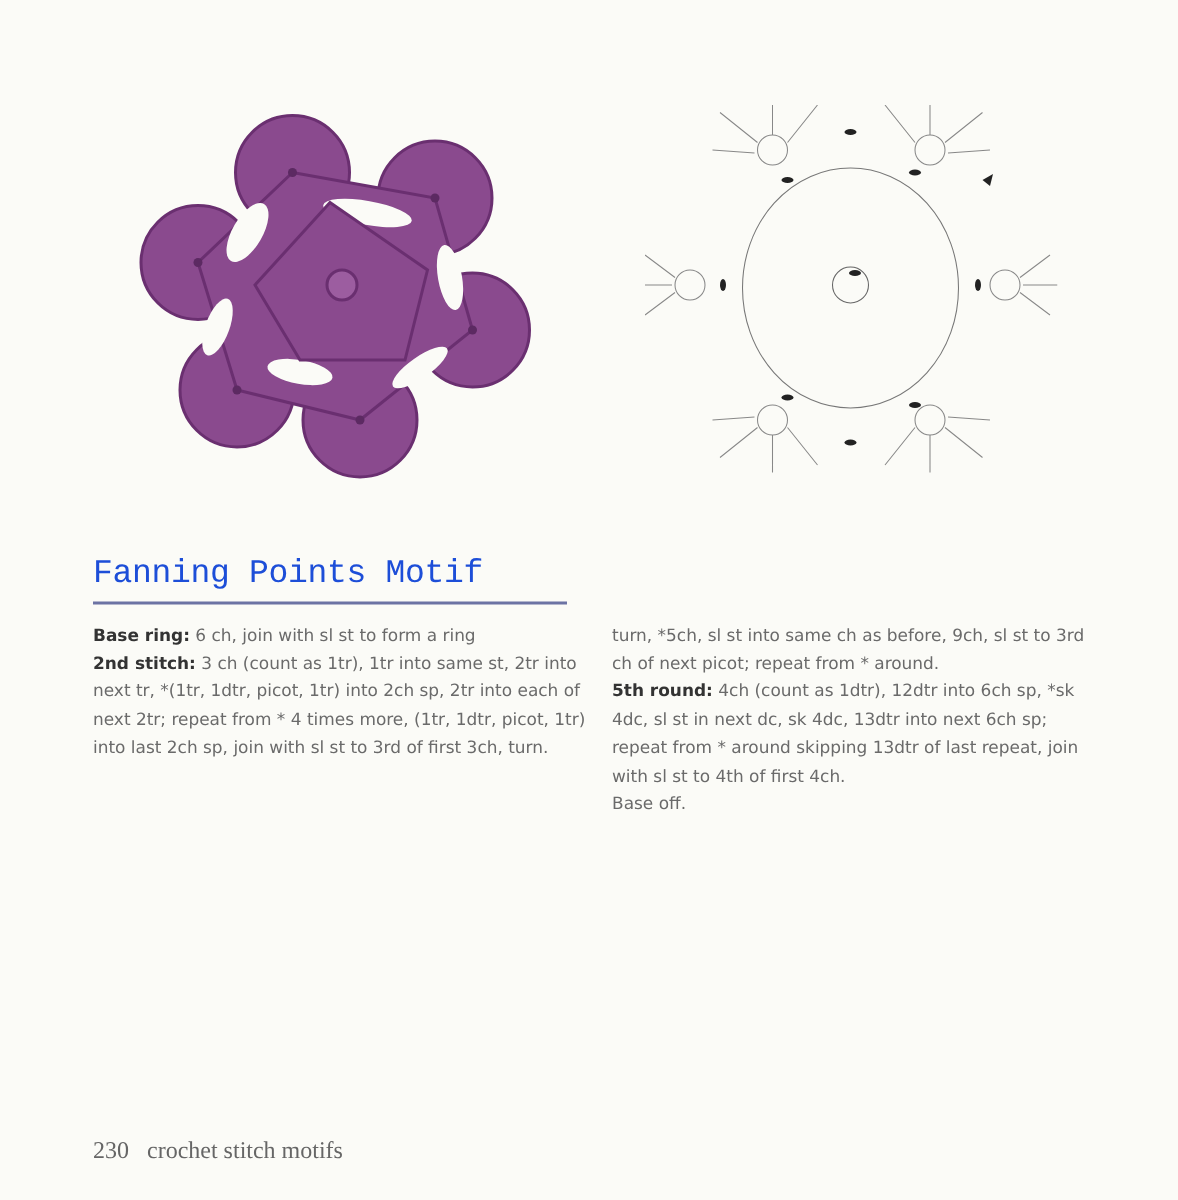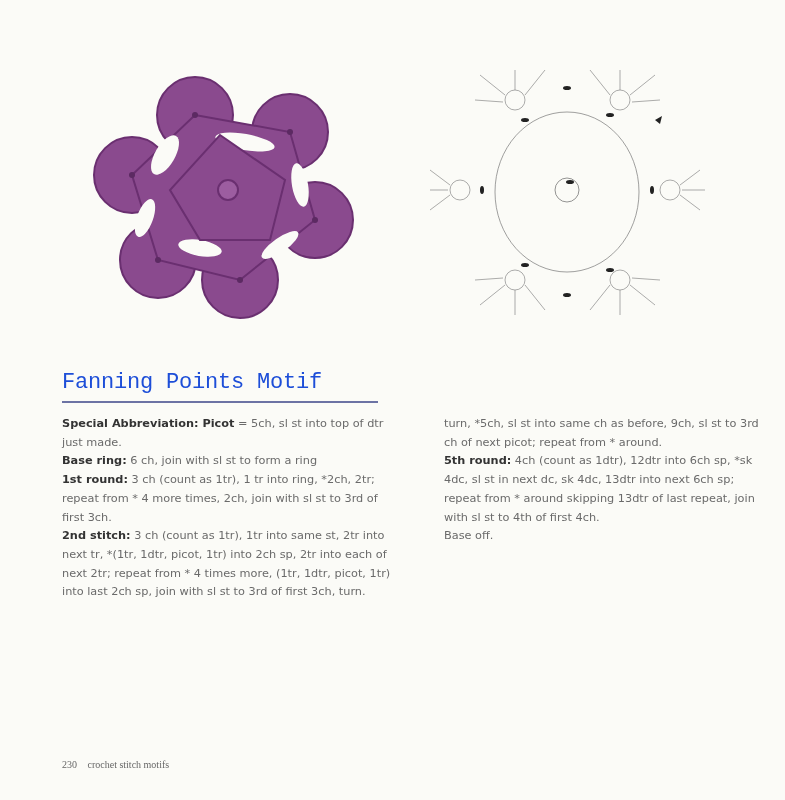--- a/index.html
+++ b/index.html
@@ -12,24 +12,24 @@
   .diagram { position:absolute; left:430px; top:70px; width:275px; height:250px; }
   .title {
     position:absolute; left:62px; top:370px;
     font-size:22px; color:#1d4ed8; font-weight:normal; letter-spacing:-0.2px;
     font-family:Liberation Mono, monospace;
   }
   .rule { position:absolute; left:62px; top:401px; width:316px; height:2px; background:#6c73a4; }
   .col { position:absolute; top:415px; width:330px; font-size:11.3px; line-height:18.7px; color:#6a6a6a;
          font-family:"DejaVu Sans", sans-serif; }
   .col.left { left:62px; }
-  .col.right { left:408px;margin-left:36px; }
+  .col.right { left:408px; }
   .col p { margin:0; }
   .col b { color:#333; font-weight:bold; }
-  .footer { position:absolute; left:62px; top:759px; font-family:"Liberation Serif", serif; font-size:10px; color:#666; }
+  .footer { position:absolute; left:62px; top:759px; font-family:"Liberation Serif", serif; font-size:16px; color:#666; }
   .footer .num { margin-right:8px; }
   .watermark { position:absolute; right:8px; top:808px; font-size:11px; color:#ffffff;
                text-shadow:0 0 1px #999, 0 0 1px #999; font-family:Liberation Serif, serif; }
 </style>
 </head>
 <body>
 
 <div class="photo">
   <svg width="270" height="260" viewBox="0 0 270 260">
     <g fill="#8a4a8e" stroke="#6a2f70" stroke-width="2">
@@ -106,23 +106,21 @@
       <ellipse cx="140" cy="112" rx="4" ry="2"></ellipse>
       <polygon points="225,50 232,46 230,54"></polygon>
     </g>
   </svg>
 </div>
 
 <div class="title">Fanning Points Motif</div>
 <div class="rule"></div>
 
 <div class="col left">
-  <p><b>Special Abbreviation: Picot</b><span> = 5ch, sl st into top of dtr just made.</span></p>
   <p><b>Base ring:</b><span> 6 ch, join with sl st to form a ring</span></p>
-  <p><b>1st round:</b><span> 3 ch (count as 1tr), 1 tr into ring, *2ch, 2tr; repeat from * 4 more times, 2ch, join with sl st to 3rd of first 3ch.</span></p>
   <p><b>2nd stitch:</b><span> 3 ch (count as 1tr), 1tr into same st, 2tr into next tr, *(1tr, 1dtr, picot, 1tr) into 2ch sp, 2tr into each of next 2tr; repeat from * 4 times more, (1tr, 1dtr, picot, 1tr) into last 2ch sp, join with sl st to 3rd of first 3ch, turn.</span></p>
 </div>
 
 <div class="col right">
   <p><span>turn, *5ch, sl st into same ch as before, 9ch, sl st to 3rd ch of next picot; repeat from * around.</span></p>
   <p><b>5th round:</b><span> 4ch (count as 1dtr), 12dtr into 6ch sp, *sk 4dc, sl st in next dc, sk 4dc, 13dtr into next 6ch sp; repeat from * around skipping 13dtr of last repeat, join with sl st to 4th of first 4ch.</span></p>
   <p><span>Base off.</span></p>
 </div>
 
 <div class="footer">

